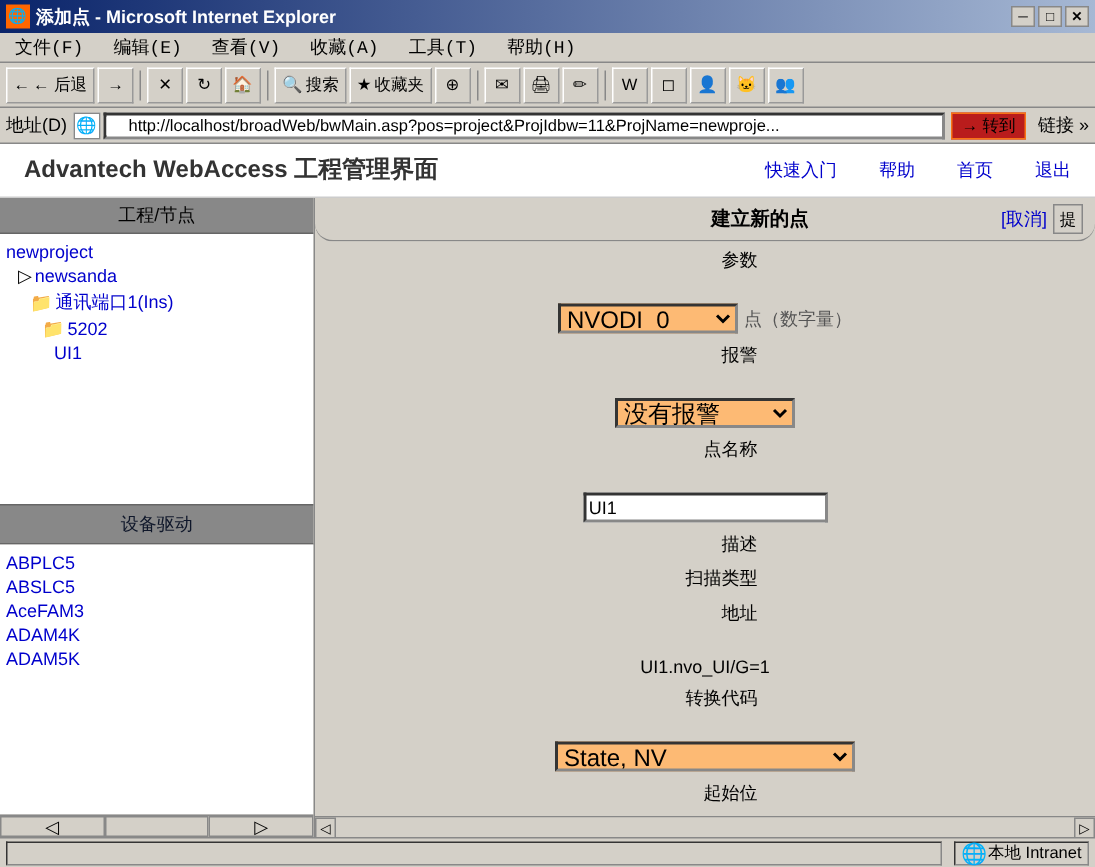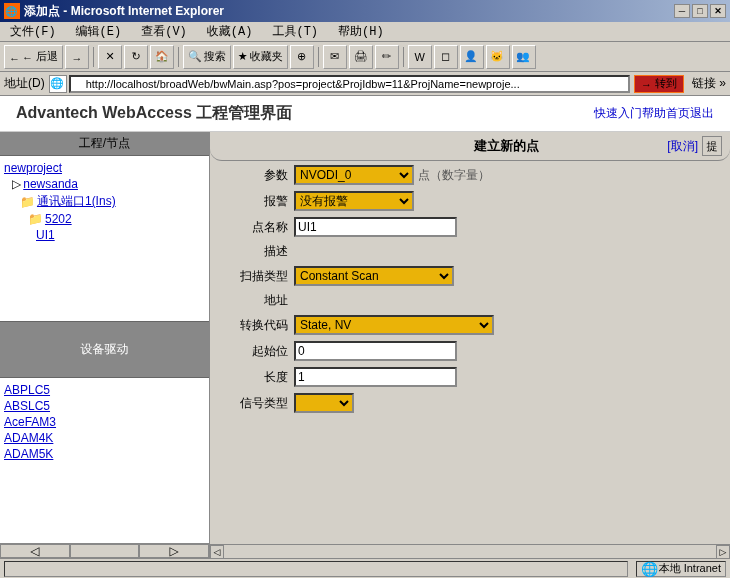--- a/index.html
+++ b/index.html
@@ -83,21 +83,21 @@
     .page-header {
       background: white;
       height: 36px;
       display: flex;
       align-items: center;
       justify-content: space-between;
       padding: 0 16px;
       border-bottom: 1px solid #ccc;
     }
     .page-title { font-size: 16px; font-weight: bold; color: #333; }
-    .header-links { display: flex; gap: 0; font-size: 12px; color: #0000cc; cursor: pointer; }
+    .header-links { display: flex; gap: 28px; font-size: 12px; color: #0000cc; cursor: pointer; }
     .header-link { cursor: pointer; }
 
     
     .main-content {
       display: flex;
       height: calc(578px - 22px - 20px - 30px - 24px - 36px - 20px);
       background: #d4d0c8;
     }
 
     
@@ -118,31 +118,31 @@
       font-weight: normal;
       border-bottom: 1px solid #666;
     }
     .tree-area {
       flex: 1;
       overflow-y: auto;
       background: white;
       padding: 4px;
     }
     .tree-item { padding: 1px 0; cursor: pointer; display: flex; align-items: center; gap: 2px; }
-    .tree-link { color: #0000cc; text-decoration: underline; cursor: pointer; font-size: 12px; }
+    .tree-link { color: #0000cc; cursor: pointer; font-size: 12px; }
     .tree-indent-1 { padding-left: 8px; }
     .tree-indent-2 { padding-left: 16px; }
     .tree-indent-3 { padding-left: 24px; }
     .tree-indent-4 { padding-left: 32px; }
 
     .device-header {
       background: #888;
-      color: #ffffff;
+      color: #0f172a;
       text-align: center;
-      padding: 19px;
+      padding: 4px;
       font-size: 12px;
       border-bottom: 1px solid #666;
       border-top: 1px solid #666;
     }
     .device-area {
       flex: 1;
       overflow-y: auto;
       background: white;
       padding: 4px;
     }
@@ -169,32 +169,33 @@
     .form-area {
       flex: 1;
       overflow-y: auto;
       background: #d4d0c8;
       padding: 4px 8px;
     }
     .form-row {
       display: flex;
       align-items: center;
       margin-bottom: 6px;
-      gap: 6px;
+      gap: 20px;
+      flex-direction: column;
     }
     .form-label {
       width: 70px;
       text-align: right;
       font-size: 12px;
       flex-shrink: 0;
     }
     .form-control-wrap { display: flex; align-items: center; gap: 4px; flex: 1; }
     .form-select {
-      height: 20px; border: 2px inset #888; background: #eab308;
-      font-size: 12px; min-width: 120px; cursor: pointer;
+      height: 20px; border: 2px inset #888; background: #fdba74;
+      font-size: 16px; min-width: 120px; cursor: pointer;
     }
     .form-input {
       height: 20px; border: 2px inset #888; background: white;
       font-size: 12px; padding: 0 2px; min-width: 160px;
     }
     .form-text { font-size: 12px; color: #555; }
     .form-value { font-size: 12px; }
 
     
     .status-bar {
@@ -415,29 +416,27 @@
           <input type="text" class="form-input" value="UI1" style="">
         </div>
       </div>
 
       <div class="form-row">
         <span class="form-label">描述</span>
       </div>
 
       <div class="form-row">
         <span class="form-label">扫描类型</span>
-        <div class="form-control-wrap">
-          <select class="form-select" style="min-width:160px;">
-            <option>Constant Scan</option>
-          </select>
-        </div>
       </div>
 
       <div class="form-row">
         <span class="form-label">地址</span>
+        <div class="form-control-wrap">
+          <span class="form-value">UI1.nvo_UI/G=1</span>
+        </div>
       </div>
 
       <div class="form-row">
         <span class="form-label">转换代码</span>
         <div class="form-control-wrap">
           <select class="form-select" style="min-width:200px;">
             <option>State, NV</option>
           </select>
         </div>
       </div>

